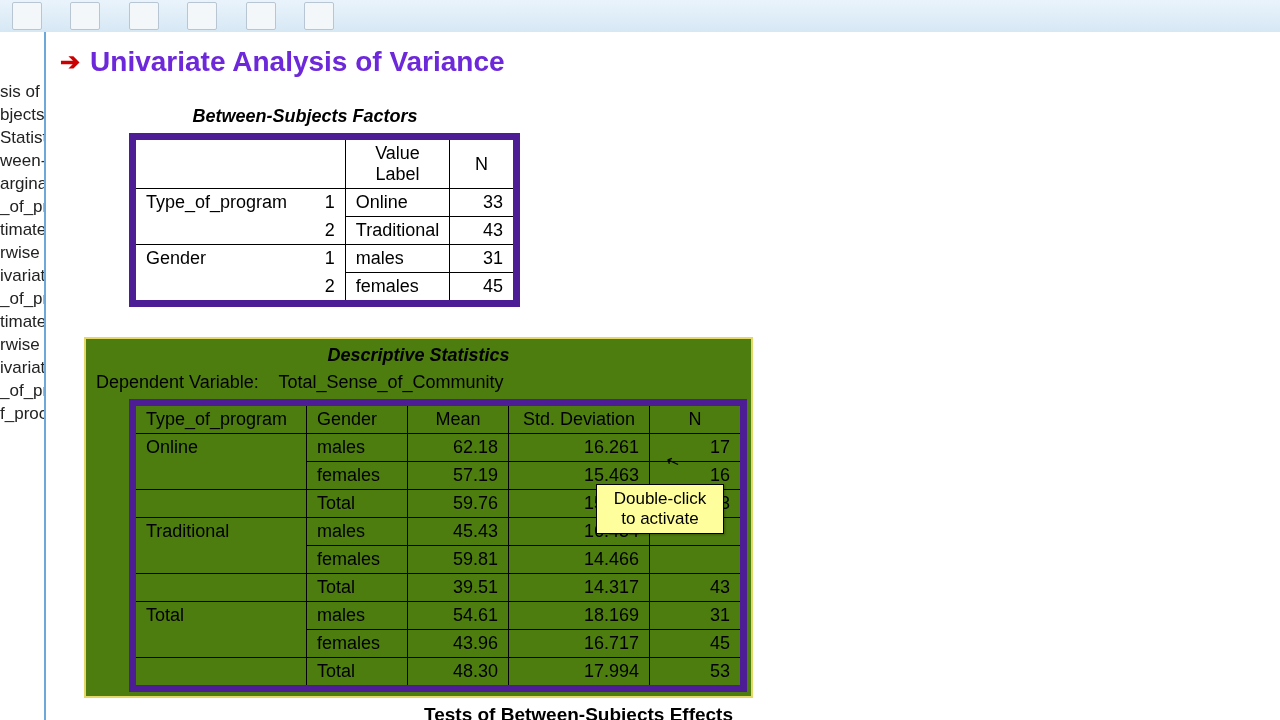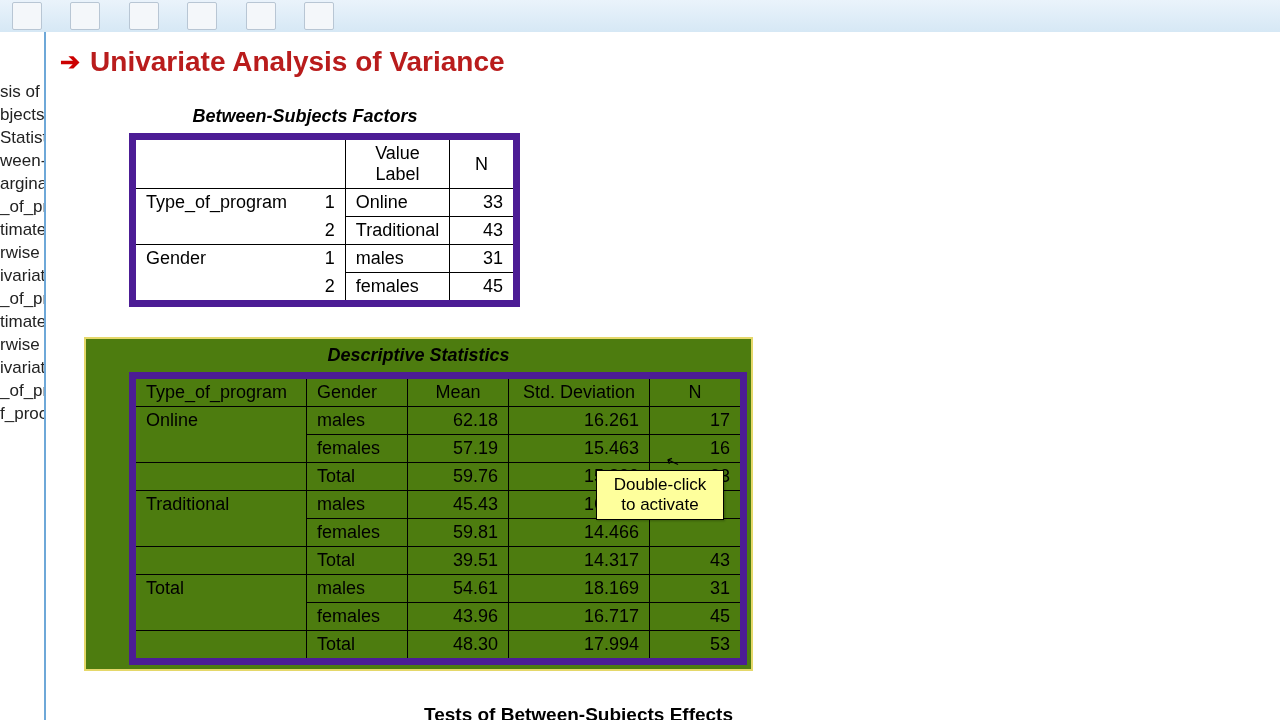--- a/index.html
+++ b/index.html
@@ -28,21 +28,21 @@
 
   
   .viewer {
     position:absolute; left:46px; top:32px; right:0; bottom:0;
     background:#fff; overflow:hidden;
     padding: 14px 0 0 14px;
   }
 
   .title-row { display:flex; align-items:center; gap:10px; margin-bottom:28px; }
   .title-arrow { font-size:24px; color:#c00; font-weight:bold; }
-  .title-text { font-size:28px; font-weight:bold; color:#b91c1c; }
+  .title-text { font-size:28px; font-weight:bold; color:#6d28d9; }
 
   .table-caption { font-size:18px; font-weight:bold; text-align:center; margin-bottom:6px;font-style:italic; }
 
   
   table.spss { border-collapse:collapse; }
   table.spss th, table.spss td {
     border:1px solid #000;
     padding:3px 10px;
     font-size:18px;
     font-weight:normal;
@@ -65,21 +65,21 @@
     border:2px solid #e5d86a;
     background:#4d7c0f;
     padding:6px 4px 4px 4px;
     margin-left:24px;
   }
   .desc-block .dep-line { font-size:18px; margin:4px 0 6px 6px; }
 
   
   .tooltip {
     position:absolute;
-    left:550px; top:438px;
+    left:550px; top:452px;
     background:#feff9c;
     border:1px solid #000;
     font-size:17px;
     padding:4px 8px;
     text-align:center;
     line-height:20px;
     width:110px;
     box-shadow:1px 1px 2px rgba(0,0,0,.25);
   }
 
@@ -174,20 +174,25 @@
             <td>females</td>
             <td class="num">45</td>
           </tr>
         </tbody>
     </table>
   </div>
 
   
   <div class="desc-block">
     <div class="table-caption">Descriptive Statistics</div>
+    <div class="dep-line">
+      <span>Dependent Variable:</span>
+      &nbsp;&nbsp;
+      <span>Total_Sense_of_Community</span>
+    </div>
     <table class="spss">
       <tbody>
           <tr>
         <th style="width:150px;">Type_of_program</th>
         <th style="width:80px;">Gender</th>
         <th class="hdr" style="width:80px;">Mean</th>
         <th class="hdr" style="width:120px;">Std. Deviation</th>
         <th class="hdr" style="width:70px;">N</th>
       </tr>
       </tbody>

